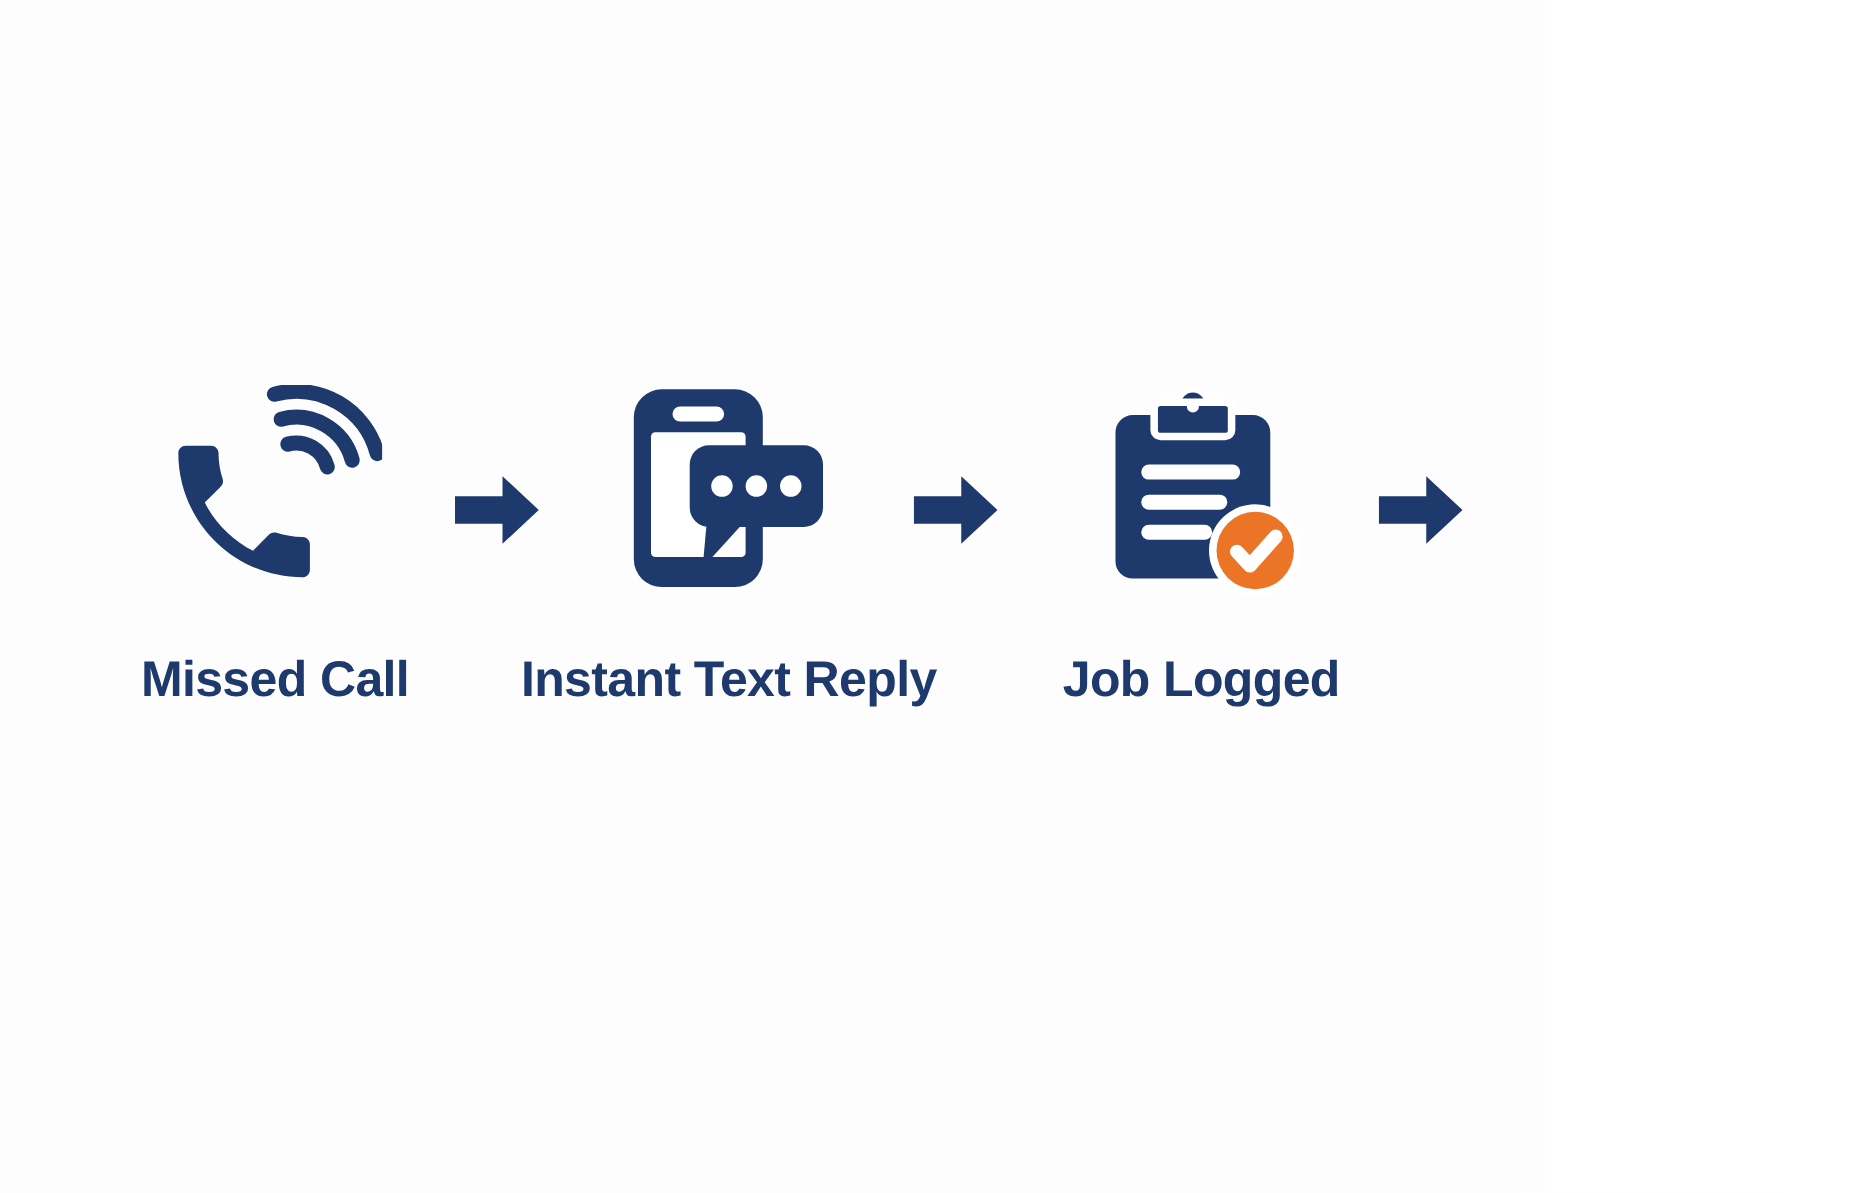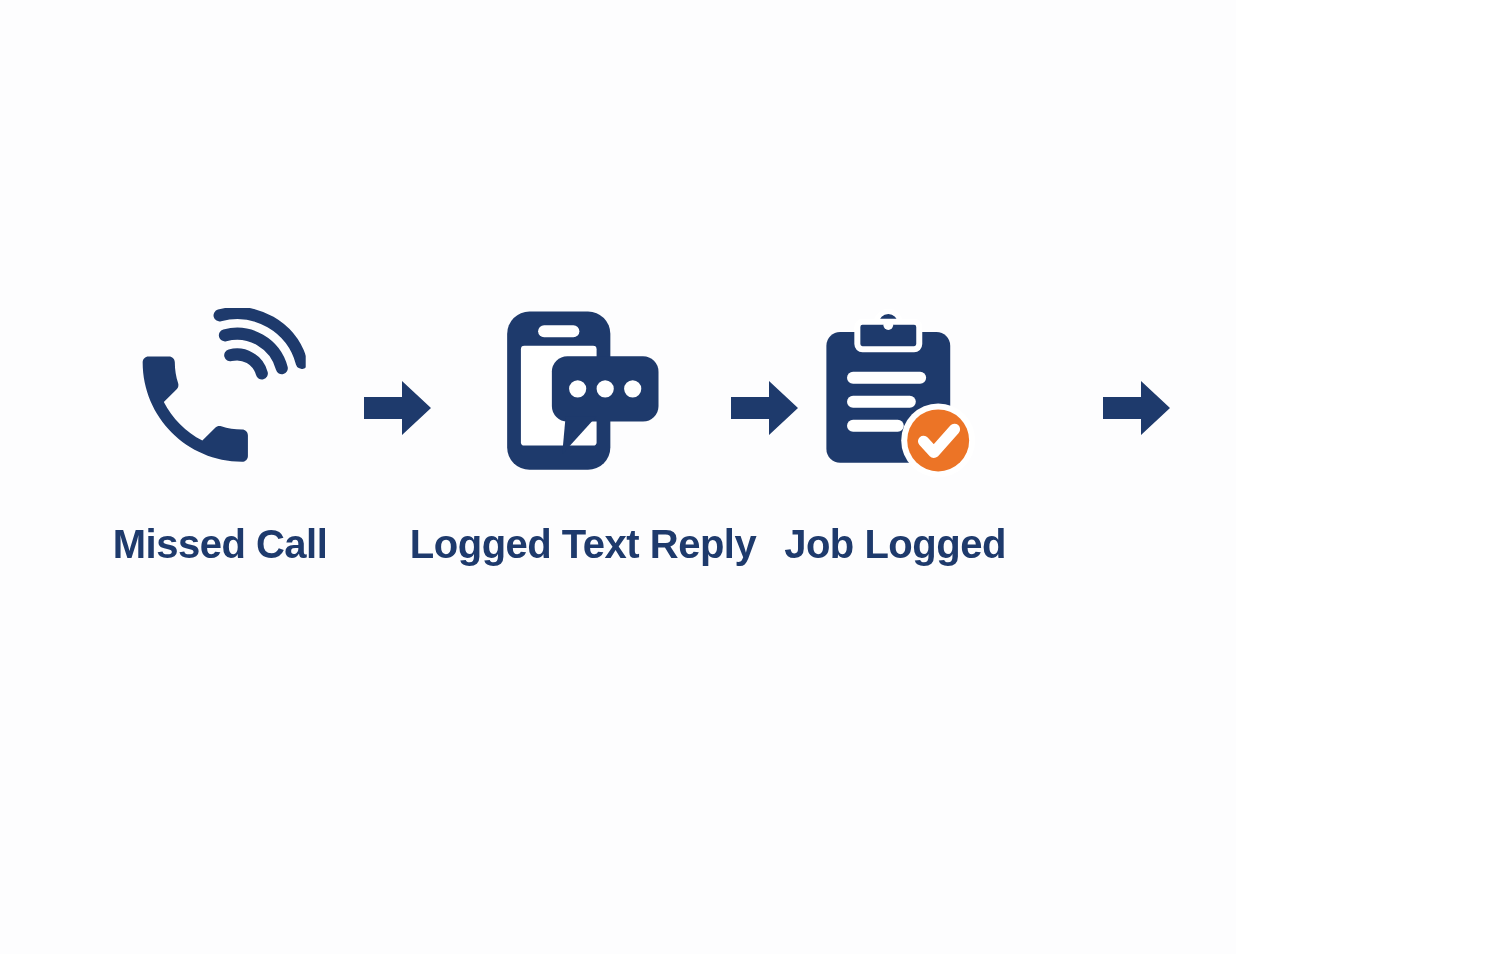--- a/index.html
+++ b/index.html
@@ -17,21 +17,21 @@
   .step {
     position: absolute;
     top: 308px;
     transform: translateX(-50%);
     display: flex;
     flex-direction: column;
     align-items: center;
   }
   .step-1 { left: 220px; }
   .step-2 { left: 583px; }
-  .step-3 { left: 895px; align-items: center; }
+  .step-3 { left: 961px; align-items: center; }
   .step-4 { left: 1298px; }
   .icon-box {
     width: 172px;
     height: 172px;
     display: flex;
     align-items: center;
     justify-content: center;
   }
   .icon-box svg { width: 100%; height: 100%; }
   .step-label {
@@ -99,21 +99,21 @@
         <rect class="fill-primary" x="6" y="2" width="60" height="92" rx="13"></rect>
         <rect class="fill-detail" x="24" y="10" width="24" height="7" rx="3.5"></rect>
         <rect class="fill-detail" x="14" y="22" width="44" height="58" rx="2"></rect>
         <rect class="fill-primary" x="32" y="28" width="62" height="38" rx="9"></rect>
         <path class="fill-primary" d="M40 63 L58 63 L38 85 Z"></path>
         <circle class="fill-detail" cx="47" cy="47" r="5"></circle>
         <circle class="fill-detail" cx="63" cy="47" r="5"></circle>
         <circle class="fill-detail" cx="79" cy="47" r="5"></circle>
       </svg>
     </div>
-    <div class="step-label">Logged Text Reply</div>
+    <div class="step-label">Instant Text Reply</div>
   </div>
 
   <svg class="arrow arrow-2" viewBox="0 0 68 58" aria-hidden="true">
     <polygon class="fill-primary" points="0,18 38,18 38,2 67,29 38,56 38,40 0,40"></polygon>
   </svg>
 
   <div class="step step-3">
     <div class="icon-box">
       <svg viewBox="0 0 100 100" aria-hidden="true">
         <rect class="fill-primary" x="10" y="14" width="72" height="76" rx="8"></rect>

